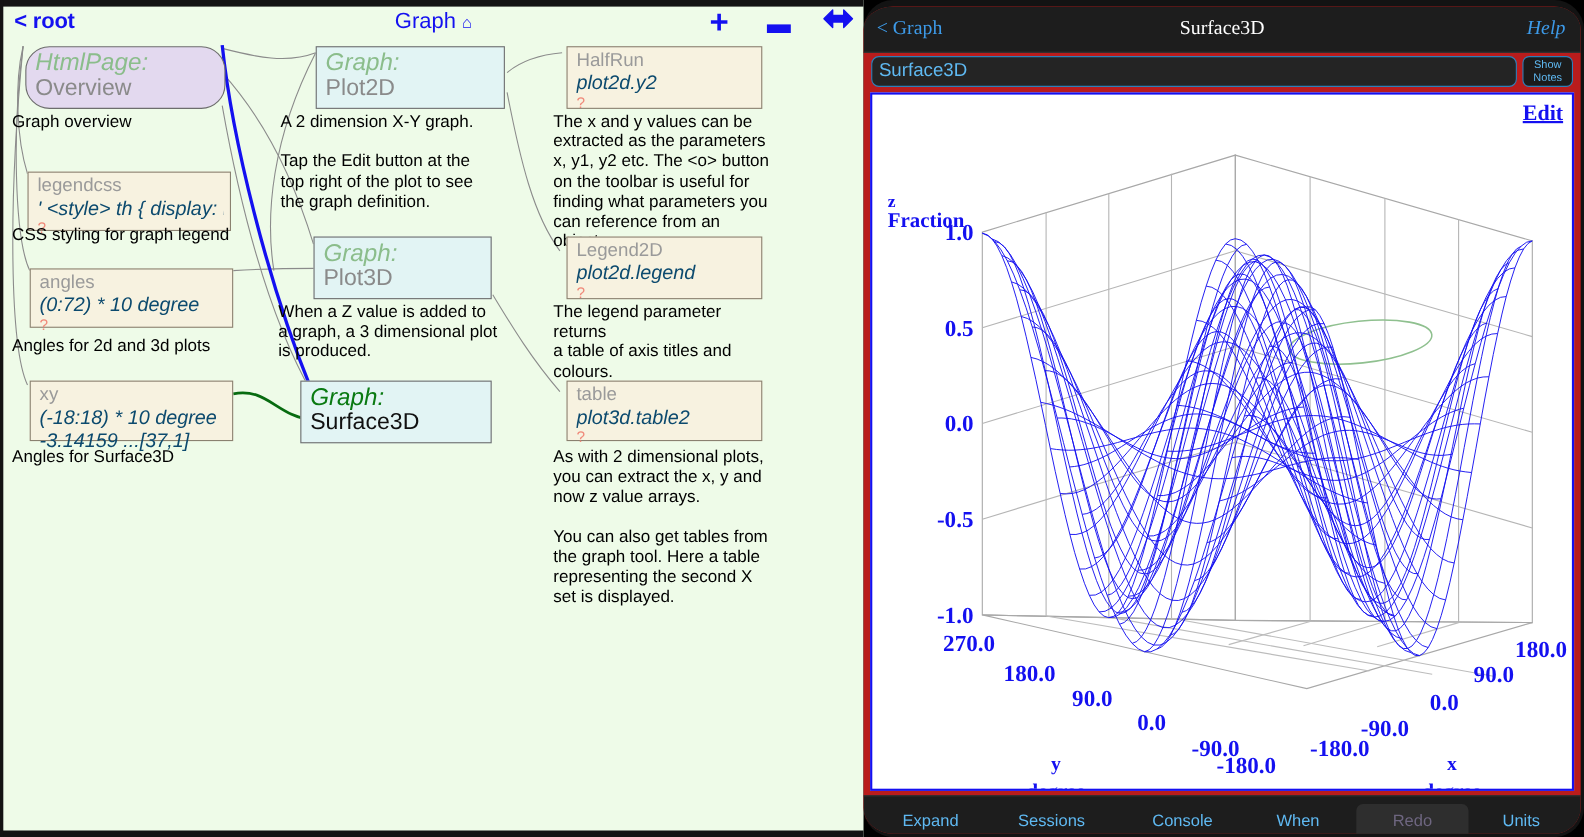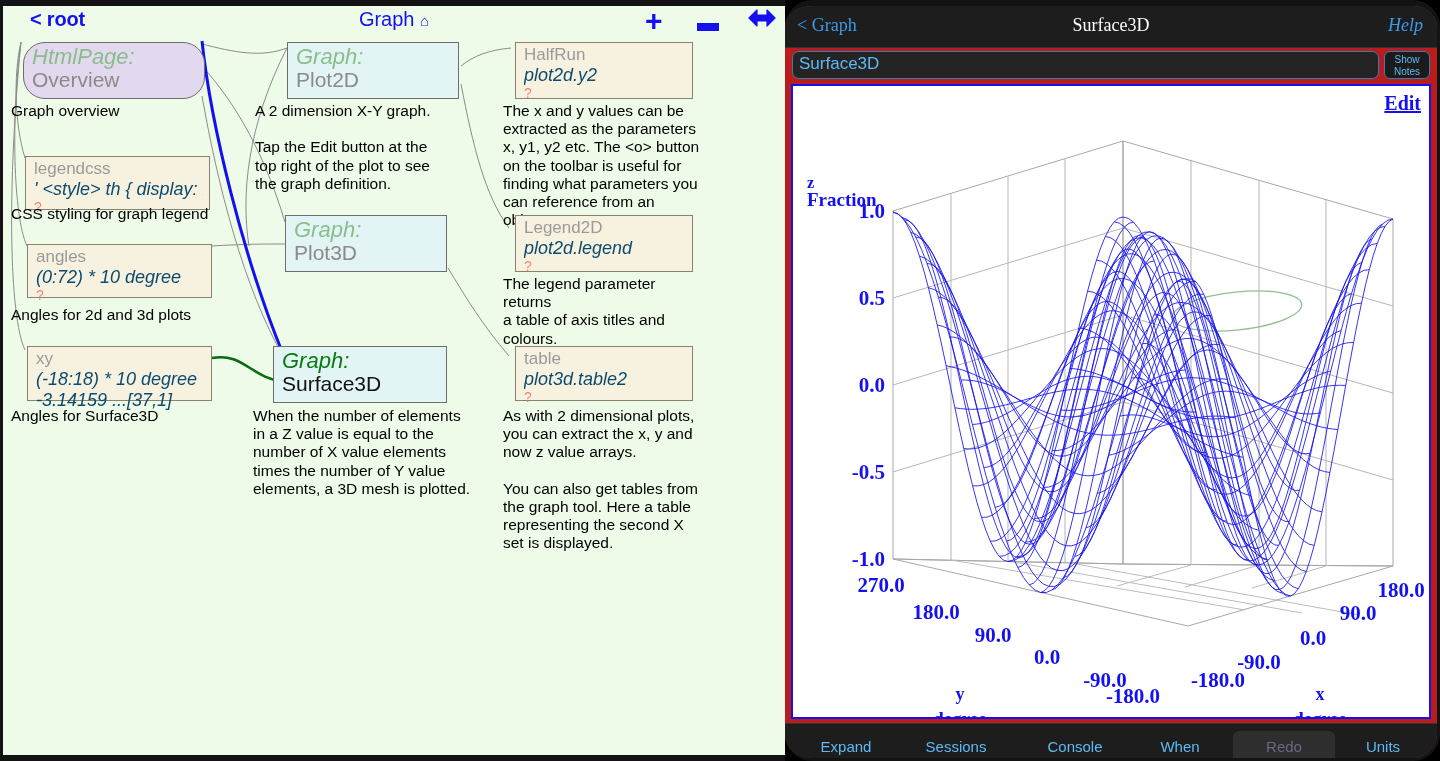--- a/index.html
+++ b/index.html
@@ -22,21 +22,20 @@
     border-bottom: 6px solid #131313;
     overflow: hidden;
   }
   #left-toolbar {
     position: absolute; left: 0; top: 0; width: 782px; height: 30px;
   }
   .lt-back {
     position: absolute; left: 10px; top: 2px;
     color: #1410f0; font-size: 20px; font-weight: 700;
     letter-spacing: -0.2px;
-    margin-left: 17px;
   }
   .lt-title {
     position: absolute; left: 0; top: 2px; width: 782px;
     text-align: center; color: #1410f0; font-size: 20px;
   }
   .lt-title .home-glyph { font-size: 15px; }
   .lt-plus  { position: absolute; left: 642px; top: -2px; color: #1410f0; font-size: 30px; font-weight: 700; }
   .lt-minus { position: absolute; left: 694px; top: -2px; color: #1410f0; font-size: 30px; font-weight: 700; }
   .lt-arrows{ position: absolute; left: 744px; top: 0px;  color: #1410f0; font-size: 24px; font-weight: 700; }
 
@@ -249,30 +248,28 @@
     <div class="note" style="left:252px; top:96px; width:240px;">A 2 dimension X-Y graph.
 
 Tap the Edit button at the
 top right of the plot to see
 the graph definition.</div>
 
     <div class="node kind-graph" style="left:282px; top:209px; width:162px; height:57px;">
       <span class="n-type">Graph:</span>
       <span class="n-name">Plot3D</span>
     </div>
+    <div class="note" style="left:250px; top:269px; width:250px;">When a Z value is added to
+a graph, a 3 dimensional plot
+is produced.</div>
 
     <div class="node kind-graph selected" style="left:270px; top:340px; width:174px; height:57px;">
       <span class="n-type">Graph:</span>
       <span class="n-name">Surface3D</span>
     </div>
-    <div class="note" style="left:250px; top:401px; width:250px;">When the number of elements
-in a Z value is equal to the
-number of X value elements
-times the number of Y value
-elements, a 3D mesh is plotted.</div>
 
     <div class="node kind-var" style="left:512px; top:36px; width:178px; height:57px;">
       <span class="v-name">HalfRun</span>
       <span class="v-val">plot2d.y2</span>
       <span class="v-q">?</span>
     </div>
     <div class="note" style="left:500px; top:96px; width:200px;">The x and y values can be
 extracted as the parameters
 x, y1, y2 etc. The &lt;o&gt; button
 on the toolbar is useful for

